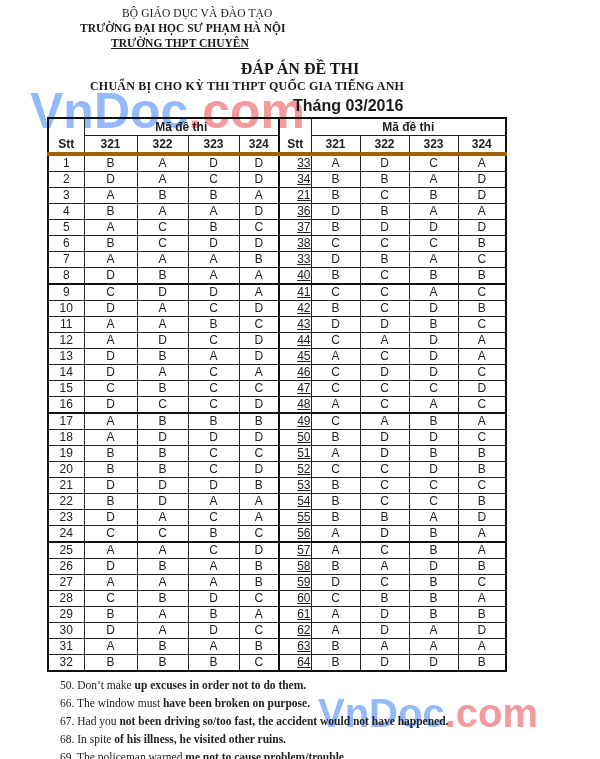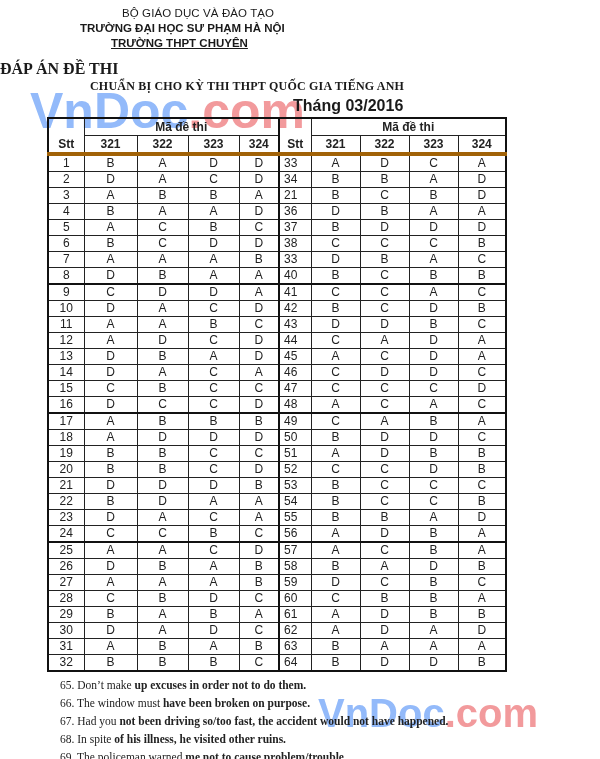--- a/index.html
+++ b/index.html
@@ -1,35 +1,35 @@
 <!DOCTYPE html>
 <html><head>
 <meta charset="utf-8">
 <style>
   html, body { margin:0; padding:0; }
   body { width:600px; height:759px; background:#ffffff; position:relative; overflow:hidden; color:#111; }
-  .hdr { position:absolute; font-family:Liberation Sans, sans-serif; color:#1a1a1a;padding-left:33px; }
+  .hdr { position:absolute; font-family:Liberation Serif, serif; color:#1a1a1a;padding-left:33px; }
   .h1 { left:89px; top:7px; font-size:11.5px; letter-spacing:0.1px; }
   .h2 { left:47px; top:22px; font-size:11.5px; font-weight:bold; }
   .h3 { left:78px; top:37px; font-size:11.5px; font-weight:bold; text-decoration:underline;text-align:center; }
   .title { position:absolute; font-family:"Liberation Serif", serif; font-weight:bold; color:#1a1a1a; }
-  .t1 { left:0; width:600px; top:60px; font-size:16px; }
+  .t1 { left:0; width:600px; top:60px; text-align:center; font-size:16px; }
   .t2 { left:90px; top:79px; font-size:12px; letter-spacing:0.2px; }
   .t3 { left:293px; top:97px; font-family:"Liberation Sans", sans-serif; font-size:16px; }
   .wm { position:absolute; font-family:"Liberation Sans", sans-serif; font-weight:bold; font-size:50px; line-height:50px; opacity:0.55; pointer-events:none; }
   .wm1 { left:30px; top:86px; }
   .wm2 { left:318px; top:693px; font-size:40px; line-height:40px; }
   .wm .vn { color:#3b82f6; }
   .wm .com { color:#e8484d;text-align:right; }
   table.key { position:absolute; left:47px; top:117px; width:458px; border-collapse:collapse; font-family:"Liberation Sans", sans-serif; font-size:12px; table-layout:fixed; }
   table.key td, table.key th { border:1px solid #222; text-align:center; padding:0; height:15px; line-height:15px; color:#222; font-weight:normal; }
   table.key th { font-weight:bold; height:16px;margin-left:44px; }
   table.key .stt { width:36px; }
   table.key .sttR { width:32px; border-left:2px solid #111; }
-  table.key td.sttR { text-align:left; padding-left:4px; }
+  table.key td.sttR { text-align:right; padding-left:4px;text-decoration:underline; }
   table.key tr.grp td { border-top:2px solid #111; }
   table.key { border:2px solid #111; }
   .sent { position:absolute; left:60px; font-family:"Liberation Serif", serif; font-size:11.5px; color:#222; white-space:nowrap; }
   .sent b { font-weight:bold;text-align:right; }
 </style>
 </head>
 <body>
 
 <div class="hdr h1">BỘ GIÁO DỤC VÀ ĐÀO TẠO</div>
 <div class="hdr h2">TRƯỜNG ĐẠI HỌC SƯ PHẠM HÀ NỘI</div>
@@ -455,17 +455,17 @@
         <td>B</td>
         <td>D</td>
         <td>D</td>
         <td>B</td>
       </tr>
     </tbody>
 </table>
 
 <div class="wm wm2"><span class="vn">VnDoc</span><span class="com">.com</span></div>
 
-<div class="sent" style="top:679px"><span>65. Don’t make </span><b>up excuses in order not to do them.</b></div>
+<div class="sent" style="top:679px"><span>50. Don’t make </span><b>up excuses in order not to do them.</b></div>
 <div class="sent" style="top:697px"><span>66. The window must </span><b>have been broken on purpose.</b></div>
 <div class="sent" style="top:715px"><span>67. Had you </span><b>not been driving so/too fast, the accident would not have happened.</b></div>
 <div class="sent" style="top:733px"><span>68. In spite </span><b>of his illness, he visited other ruins.</b></div>
 <div class="sent" style="top:751px"><span>69. The policeman warned </span><b>me not to cause problem/trouble.</b></div>
 
 </body></html>

